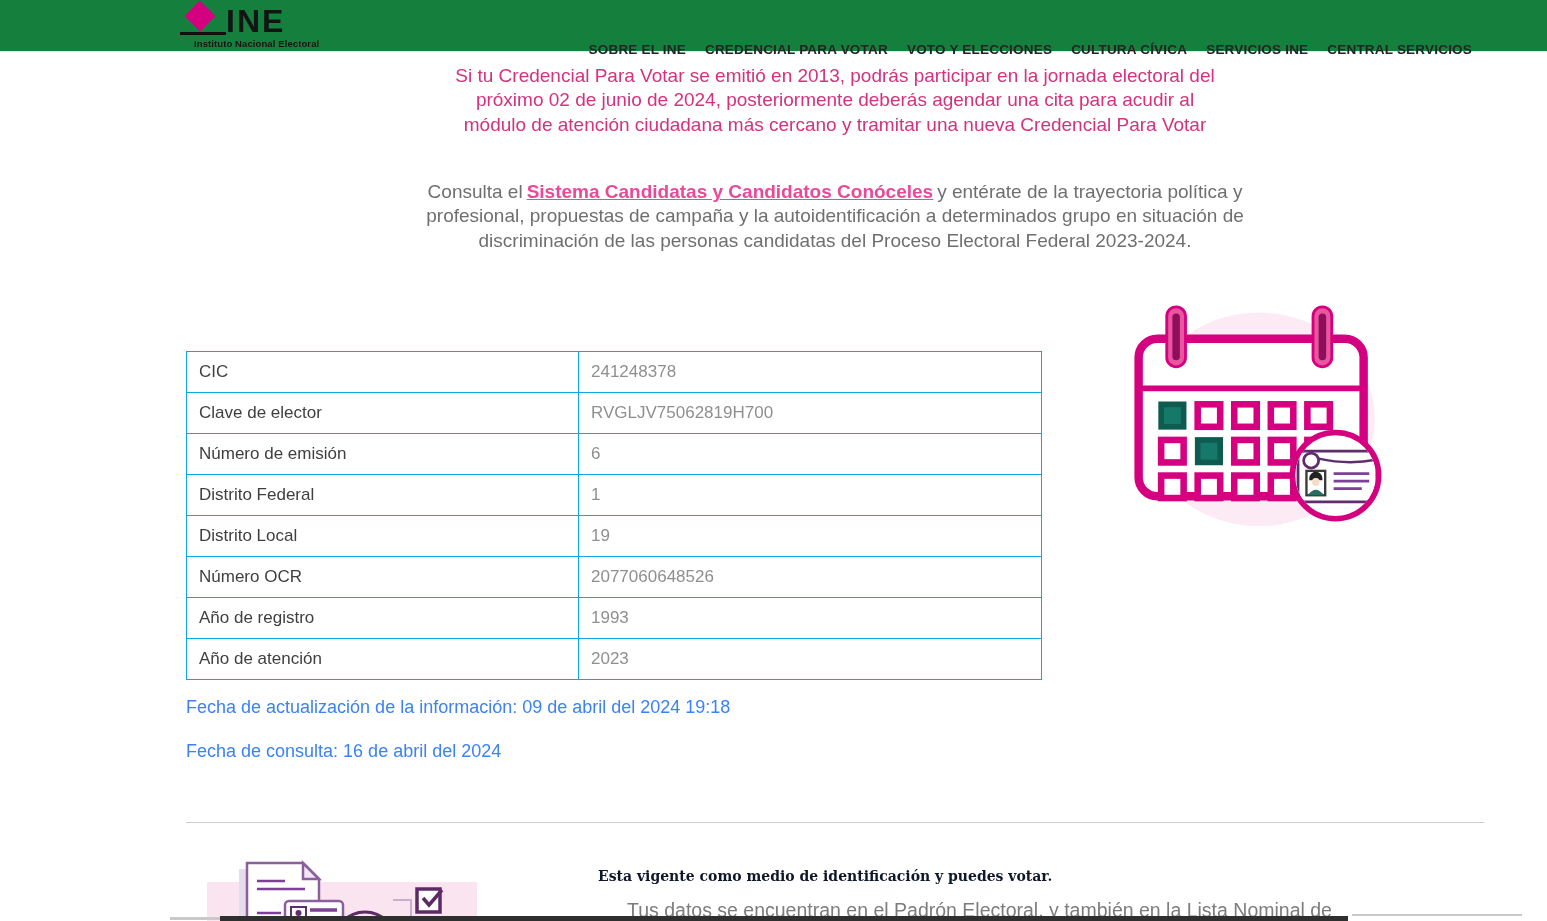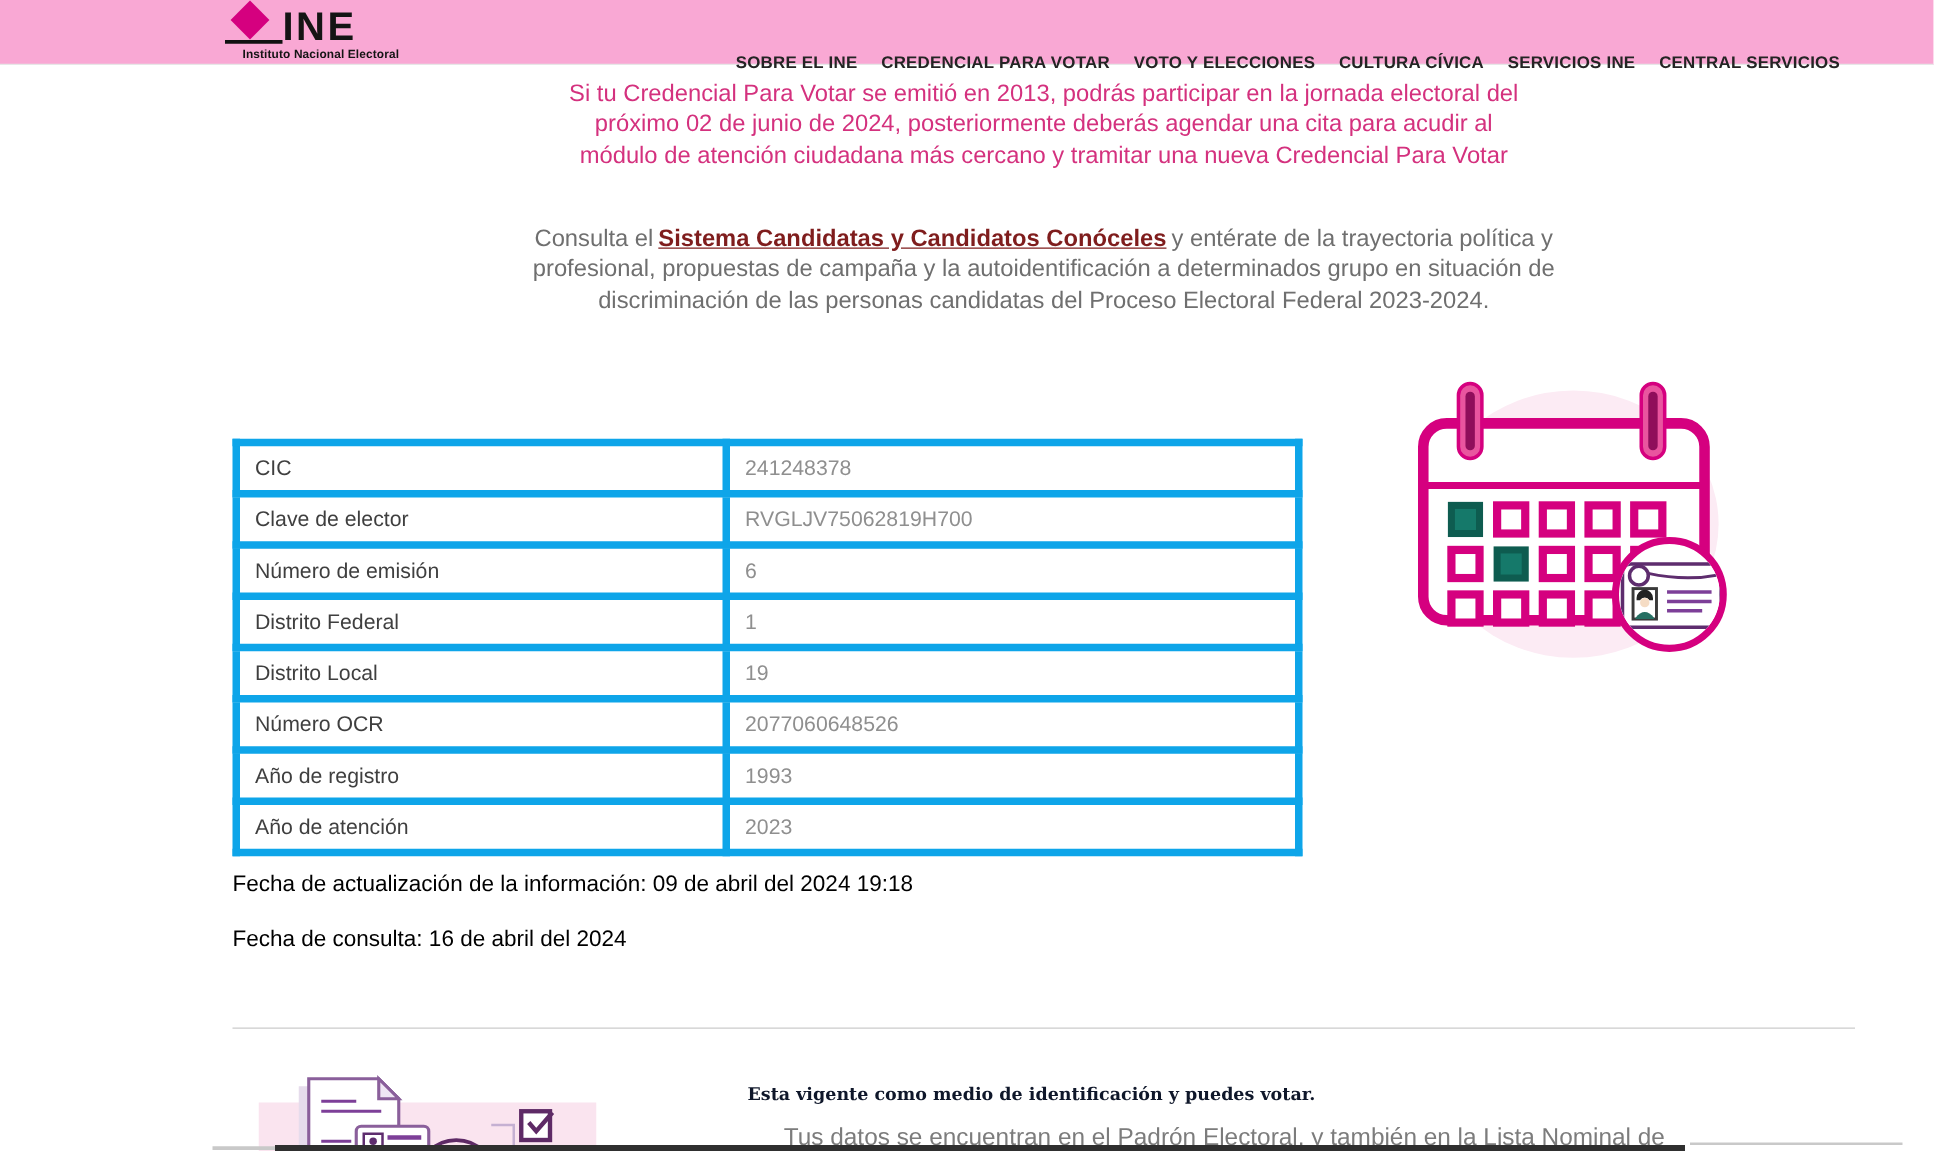--- a/index.html
+++ b/index.html
@@ -11,21 +11,21 @@
     overflow: hidden;
     background: #ffffff;
     font-family: "Liberation Sans", sans-serif;
   }
 
   
   .header {
     position: absolute;
     top: 0; left: 0; right: 0;
     height: 52px;
-    background: #f9a8d4;
+    background: #15803d;
     border-bottom: 1px solid #e7e7e7;
     display: flex;
     align-items: center;
   }
   .logo {
     margin-left: 180px;
     display: flex;
     flex-direction: column;
     cursor: pointer;
     width: 132px;
@@ -77,46 +77,46 @@
     line-height: 24.3px;
   }
   .consulta {
     position: absolute; top: 128px; left: 400px; width: 870px;
     text-align: center;
     color: #6f6f6f;
     font-size: 19px;
     line-height: 24.4px;
   }
   .consulta a {
-    color: #7f1d1d;
+    color: #ec4899;
     font-weight: 700;
     text-decoration: underline;
     padding: 0 4px;
     cursor: pointer;
     margin-top: 36px;
   }
 
   .data-table {
     position: absolute; top: 299px; left: 186px;
     width: 856px;
     border-collapse: collapse;
     font-size: 17px;
   }
   .data-table td {
-    border: 6px solid #0ea5e9;
+    border: 1px solid #0ea5e9;
     height: 41px;
     padding-left: 12px;
     background: #fff;
   }
   .data-table td.lbl { width: 392px; color: #3f3f3f; }
   .data-table td.val { color: #8f8f8f; }
 
   .meta-line {
     position: absolute; left: 186px;
-    color: #000000;
+    color: #3b82f6;
     font-size: 18px;
   }
   .meta-update { top: 645px; }
   .meta-consulta { top: 689px; }
 
   .divider {
     position: absolute; top: 770px; left: 186px;
     width: 1298px; height: 1px; background: #cbcbcb;
   }
 

